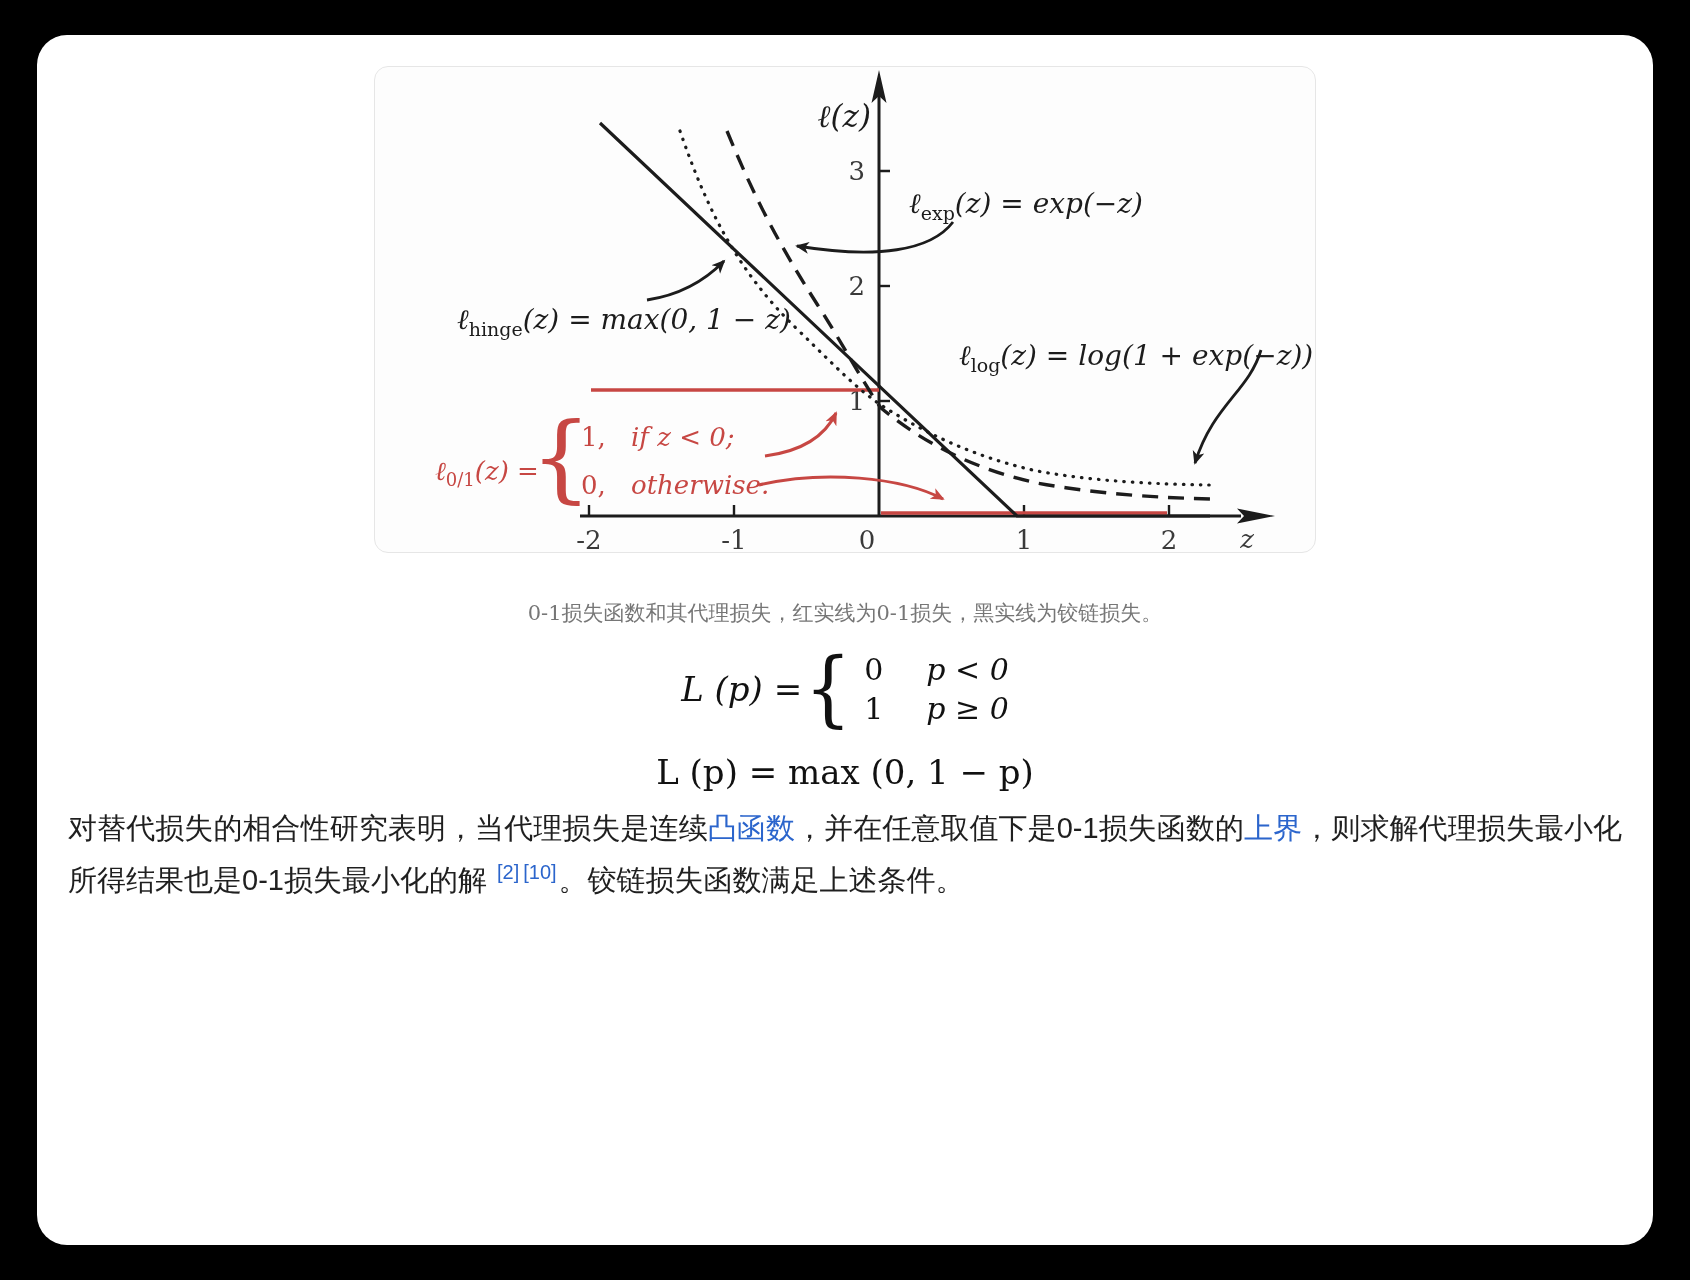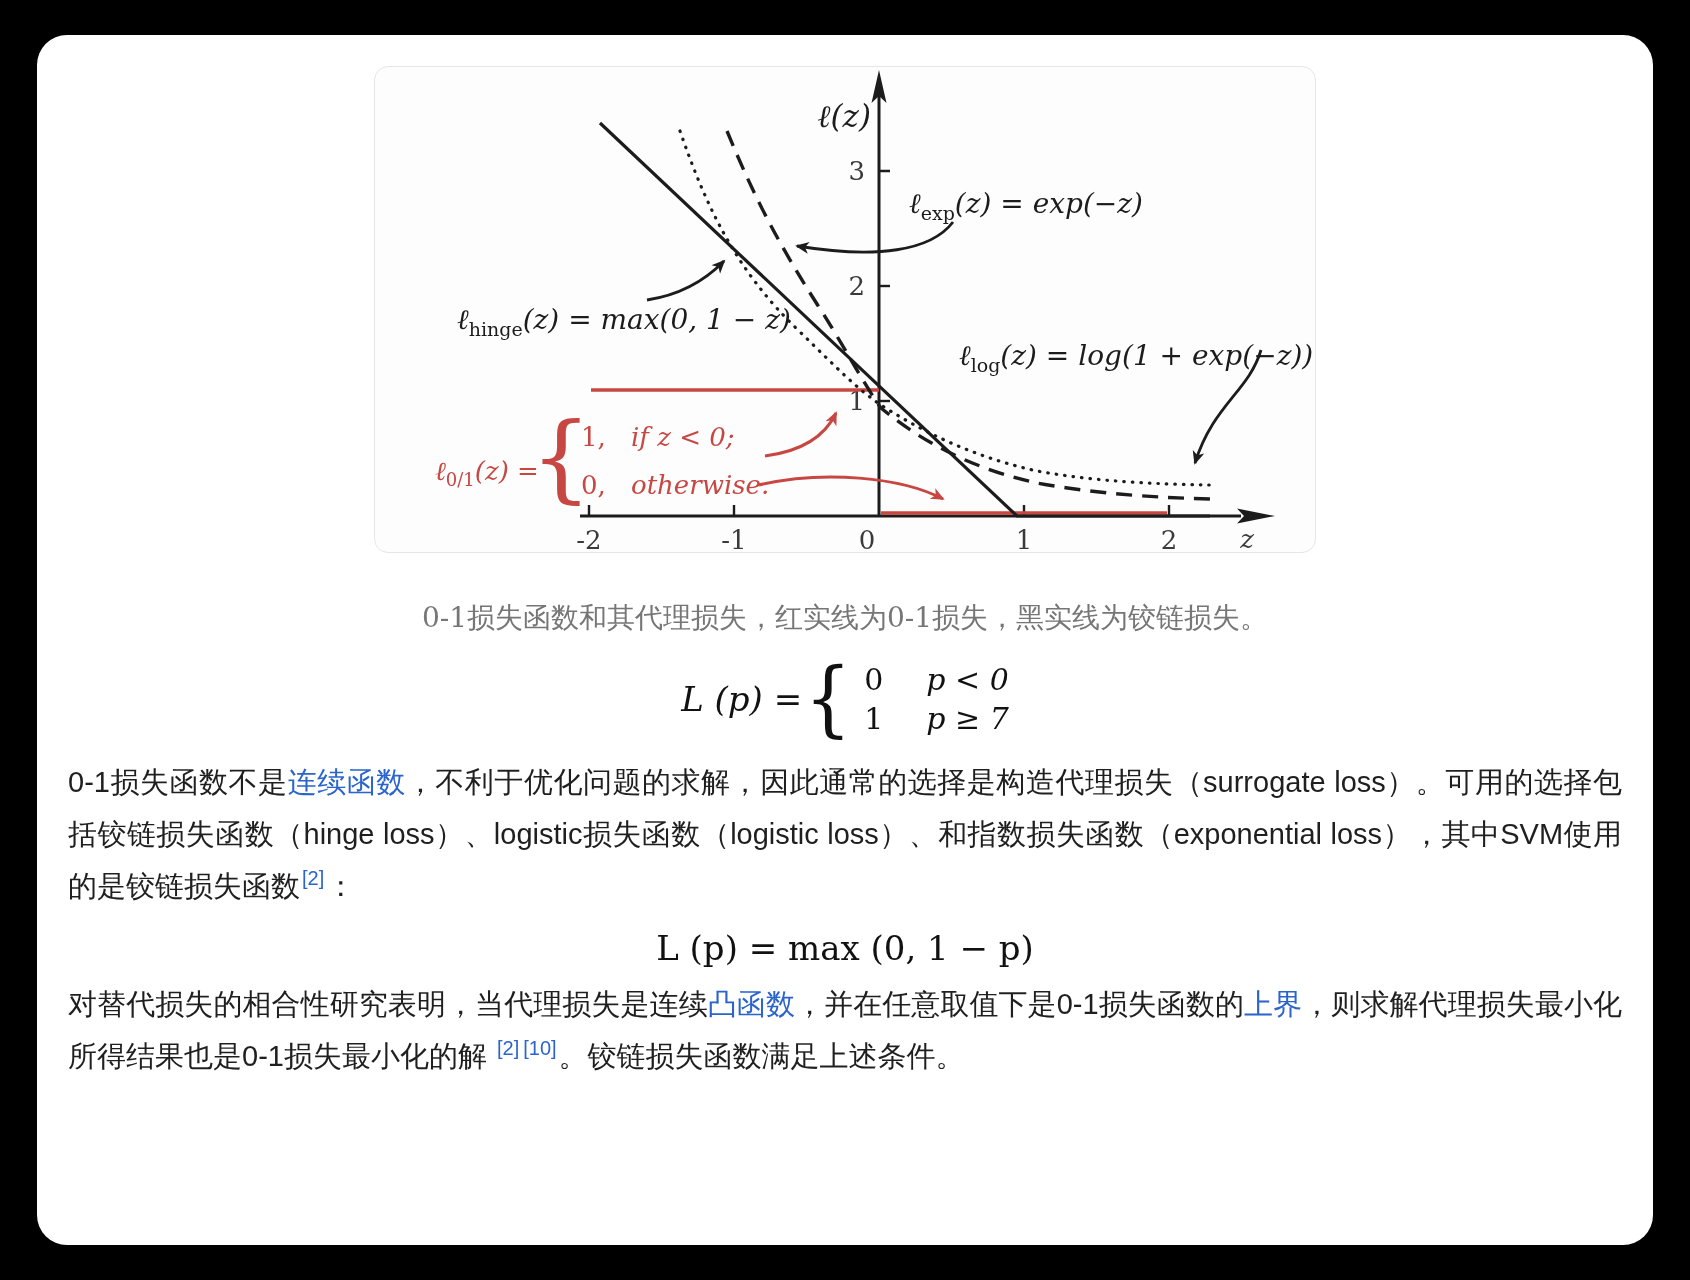--- a/index.html
+++ b/index.html
@@ -1,21 +1,21 @@
 <!DOCTYPE html>
 <html><head>
 <meta charset="utf-8">
 <style>
   html,body{margin:0;padding:0;background:#000;}
   body{width:1690px;height:1280px;position:relative;font-family:"Liberation Sans",sans-serif;}
   .card{position:absolute;left:37px;top:35px;width:1616px;height:1210px;background:#ffffff;
         border-radius:30px;overflow:hidden;}
   .figure-panel{margin:31px auto 0;width:942px;height:487px;border:1px solid #e6e6e6;
         border-radius:14px;background:#fdfdfd;box-sizing:border-box;}
-  .figure-caption{margin-top:46px;text-align:center;color:#767676;font-size:28px;
+  .figure-caption{margin-top:46px;text-align:center;color:#767676;font-size:21px;
         font-family:"DejaVu Serif",serif;}
   .content{padding:0 31px;color:#1f1f1f;}
   .para{font-size:29px;line-height:52px;text-align:justify;margin:0;}
   .para.first{margin-top:34px;text-indent:2em;}
   .para.mid{margin-top:0;}
   a.wlink{color:#2b65cc;text-decoration:none;cursor:pointer;}
   sup.ref{color:#2b65cc;font-size:20px;line-height:0;vertical-align:super;cursor:pointer;margin:0 2px;}
   .formula{display:flex;justify-content:center;align-items:center;
         font-family:"DejaVu Serif",serif;font-size:34px;color:#111;}
   .formula1{margin:14px 0 10px 0;}
@@ -132,26 +132,25 @@
     <div class="formula formula1">
       <span class="f-lhs">L (p) =</span>
       <span class="f-brace">{</span>
       <span class="f-cases">
         <span class="f-row">
             <span class="f-val">0</span>
             <span class="f-cond">p &lt; 0</span>
           </span>
         <span class="f-row">
             <span class="f-val">1</span>
-            <span class="f-cond">p ≥ 7</span>
+            <span class="f-cond">p ≥ 0</span>
           </span>
       </span>
     </div>
 
-    <p class="para mid"><span>0-1损失函数不是</span><a class="wlink">连续函数</a><span>，不利于优化问题的求解，因此通常的选择是构造代理损失（surrogate loss）。可用的选择包括铰链损失函数（hinge loss）、logistic损失函数（logistic loss）、和指数损失函数（exponential loss），其中SVM使用的是铰链损失函数</span><sup class="ref">[2]</sup><span>：</span></p>
 
     <div class="formula formula2">
       <span class="f-plain">L (p) = max (0, 1 − p)</span>
     </div>
 
     <p class="para mid"><span>对替代损失的相合性研究表明，当代理损失是连续</span><a class="wlink">凸函数</a><span>，并在任意取值下是0-1损失函数的</span><a class="wlink">上界</a><span>，则求解代理损失最小化所得结果也是0-1损失最小化的解 </span><sup class="ref">[2]</sup><sup class="ref">[10]</sup><span>。铰链损失函数满足上述条件。</span></p>
 
   </div>
 </div>
 

